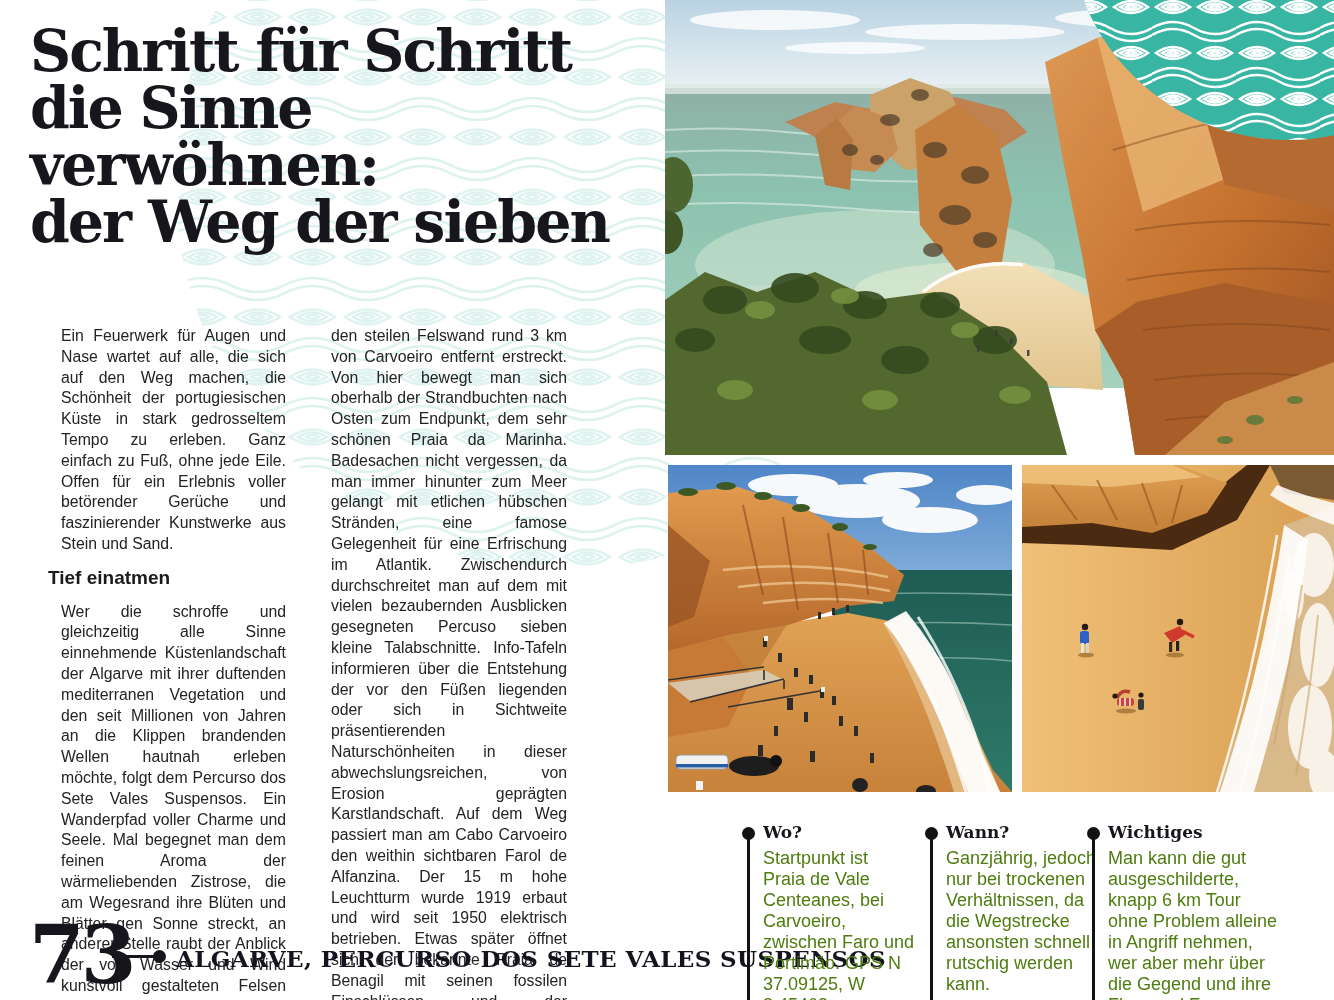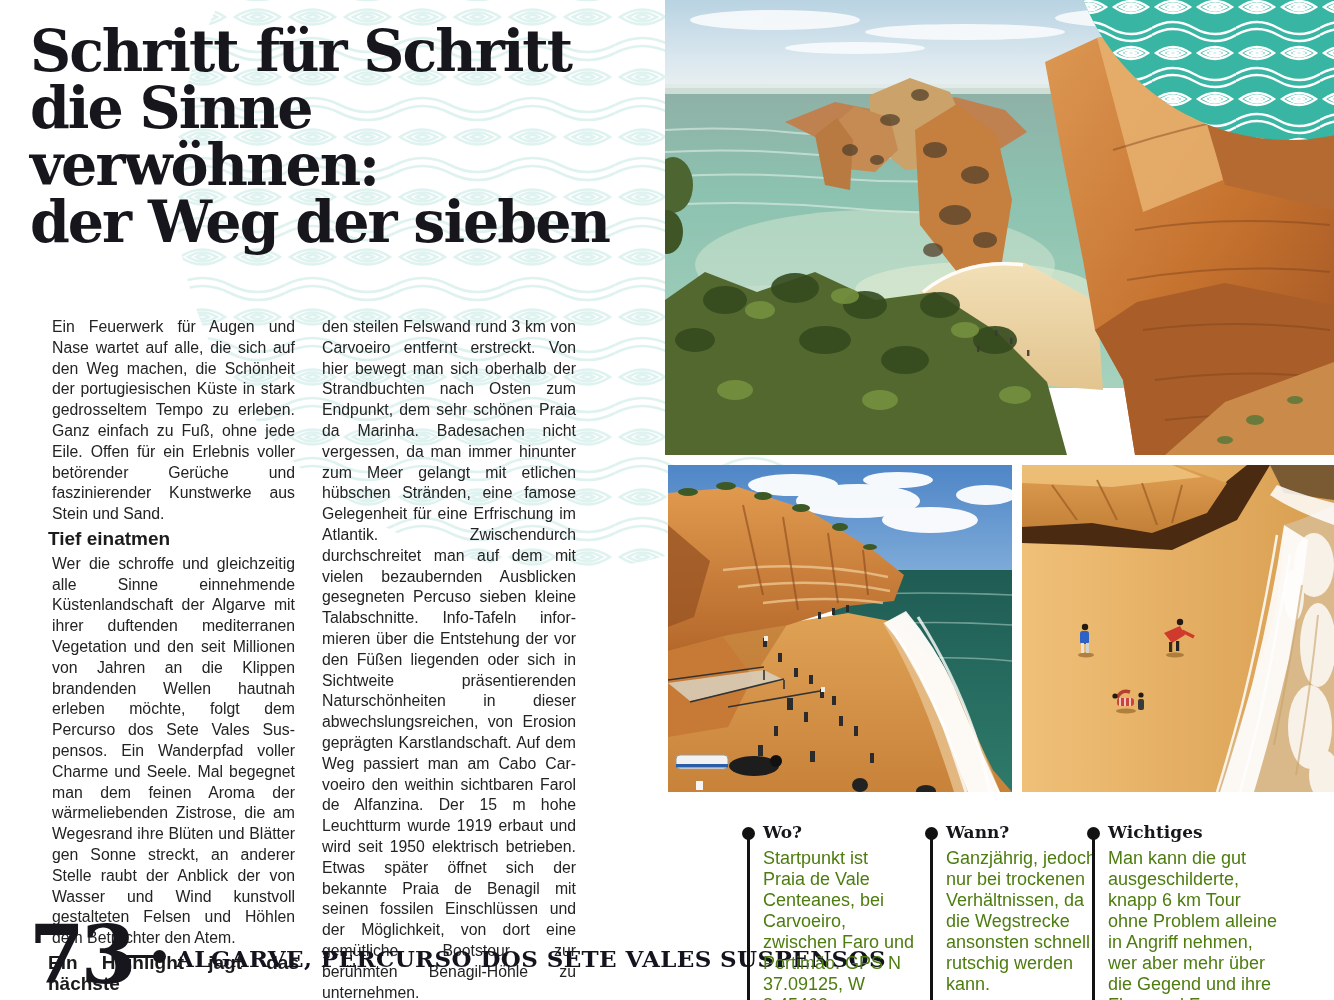--- a/index.html
+++ b/index.html
@@ -14,21 +14,21 @@
   
   .headline{
     left:30px;top:22px;width:640px;z-index:2;
     font-family:"DejaVu Serif","Liberation Serif",serif;font-weight:bold;
     font-size:57px;line-height:57px;letter-spacing:-2px;color:#17161c;
   }
   
   .bodycol{z-index:2;top:313px;text-align:justify;font-size:15.8px;line-height:20.8px;color:#232323;}
   .col1{left:48px;width:251px;}
   .col2{left:318px;width:262px;}
-  .bodycol p{margin:4px;}
+  .bodycol p{margin:13px;}
   .bodycol h3{margin:4px 0 0 0;font-size:19px;line-height:20.8px;font-weight:bold;color:#1b1b1b;}
   
   .photo{z-index:1;display:block;}
   .photo-main{left:665px;top:0;}
   .photo-bl{left:668px;top:465px;}
   .photo-br{left:1022px;top:465px;}
   
   .page-number{
     left:29px;top:916px;z-index:2;font-family:"DejaVu Serif","Liberation Serif",serif;
     font-weight:bold;font-size:80px;line-height:78px;letter-spacing:-4px;color:#17161c;

